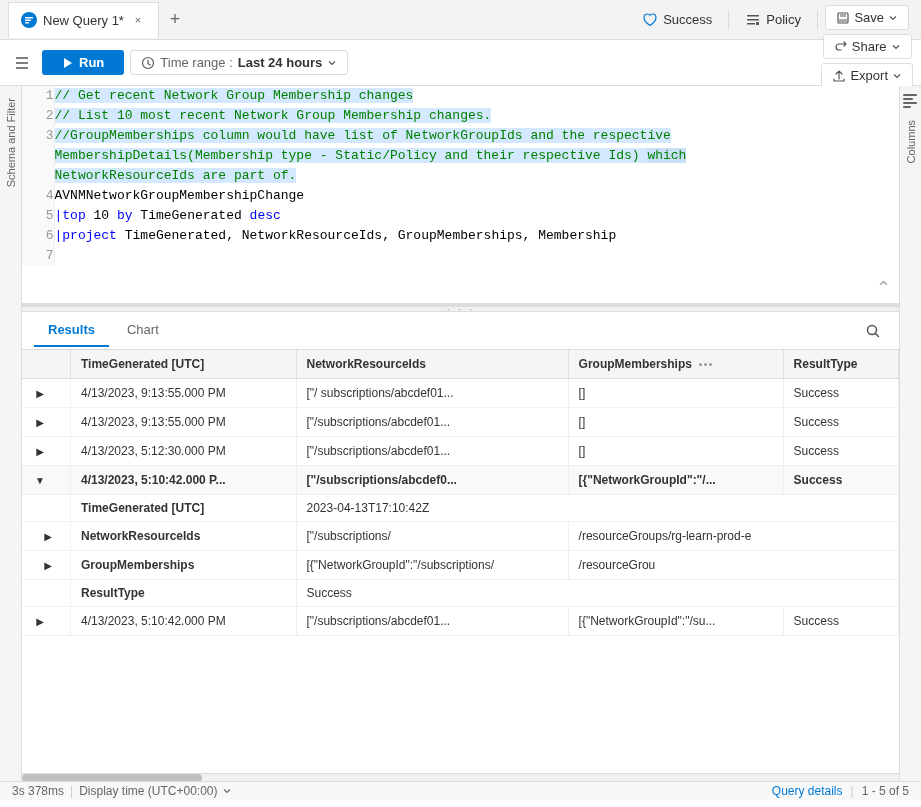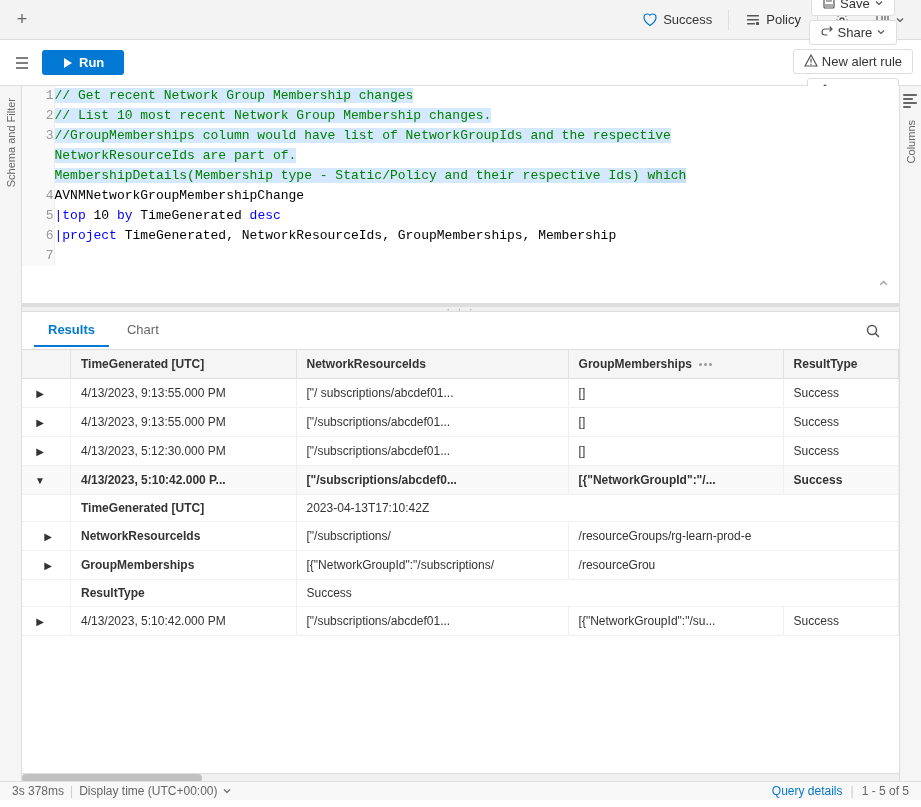--- a/index.html
+++ b/index.html
@@ -386,20 +386,31 @@
       text-decoration: none;
     }
 
     .time-label { color: #666; }
     .time-value { font-weight: 600; color: #333; }
   </style>
 </head>
 <body>
 
 <div class="tab-bar">
+  <div class="tab">
+    <div class="tab-icon">
+      <svg viewBox="0 0 10 10" fill="white">
+          <rect x="1" y="2" width="8" height="1.5" rx="0.5"></rect>
+          <rect x="1" y="4.5" width="6" height="1.5" rx="0.5"></rect>
+          <rect x="1" y="7" width="4" height="1.5" rx="0.5"></rect>
+        </svg>
+    </div>
+    <span>New Query 1*</span>
+    <span class="tab-close">×</span>
+  </div>
   <div class="tab-add">+</div>
   <div class="tab-spacer"></div>
   <div class="tab-actions">
     <button class="tab-action-btn">
       <svg width="16" height="16" viewBox="0 0 16 16" fill="none">
         <path d="M8 13.5C8 13.5 2 9.5 2 5.5C2 3.567 3.567 2 5.5 2C6.565 2 7.52 2.48 8 3.247C8.48 2.48 9.435 2 10.5 2C12.433 2 14 3.567 14 5.5C14 9.5 8 13.5 8 13.5Z" stroke="#0078d4" stroke-width="1.2" fill="none"></path>
       </svg>
       <span>Success</span>
     </button>
     <div class="tab-divider"></div>
@@ -437,20 +448,31 @@
     <svg width="16" height="16" viewBox="0 0 16 16">
       <path d="M2 3h12M2 8h12M2 13h12" stroke="#555" stroke-width="1.5"></path>
     </svg>
   </div>
   <button class="run-btn">
     <svg width="12" height="12" viewBox="0 0 12 12">
       <polygon points="2,1 10,6 2,11" fill="white"></polygon>
     </svg>
     <span>Run</span>
   </button>
+  <div class="time-range-btn">
+    <svg width="14" height="14" viewBox="0 0 14 14">
+      <circle cx="7" cy="7" r="5.5" stroke="#555" stroke-width="1.2" fill="none"></circle>
+      <path d="M7 4v3.5l2 1.5" stroke="#555" stroke-width="1.2" fill="none" stroke-linecap="round"></path>
+    </svg>
+    <span class="time-label">Time range : </span>
+    <span class="time-value">Last 24 hours</span>
+    <svg width="10" height="10" viewBox="0 0 10 10">
+      <path d="M2 3.5l3 3 3-3" stroke="#555" stroke-width="1.2" fill="none"></path>
+    </svg>
+  </div>
   <div class="toolbar-spacer"></div>
   <div class="toolbar-right">
     <div class="toolbar-btn">
       <svg width="14" height="14" viewBox="0 0 14 14">
         <rect x="2" y="2" width="10" height="10" rx="1" fill="none" stroke="#555" stroke-width="1.2"></rect>
         <rect x="4" y="2" width="6" height="4" fill="#aaa"></rect>
         <rect x="3" y="8" width="8" height="3" rx="0.5" fill="#aaa"></rect>
       </svg>
       <span>Save</span>
       <svg width="10" height="10" viewBox="0 0 10 10">
@@ -461,27 +483,20 @@
       <svg width="14" height="14" viewBox="0 0 14 14">
         <path d="M10 2l2 2-2 2M12 4H5a3 3 0 000 6h2" stroke="#555" stroke-width="1.2" fill="none" stroke-linecap="round"></path>
       </svg>
       <span>Share</span>
       <svg width="10" height="10" viewBox="0 0 10 10">
         <path d="M2 3.5l3 3 3-3" stroke="#555" stroke-width="1.2" fill="none"></path>
       </svg>
     </div>
     <div class="toolbar-btn">
       <svg width="14" height="14" viewBox="0 0 14 14">
-        <path d="M7 1l6 11H1L7 1z" fill="none" stroke="#555" stroke-width="1.2"></path>
-        <path d="M7 5v3M7 10v0.5" stroke="#555" stroke-width="1.2" stroke-linecap="round"></path>
-      </svg>
-      <span>New alert rule</span>
-    </div>
-    <div class="toolbar-btn">
-      <svg width="14" height="14" viewBox="0 0 14 14">
         <path d="M2 10v2h10v-2M7 2v8M4 5l3-3 3 3" stroke="#555" stroke-width="1.2" fill="none" stroke-linecap="round"></path>
       </svg>
       <span>Export</span>
       <svg width="10" height="10" viewBox="0 0 10 10">
         <path d="M2 3.5l3 3 3-3" stroke="#555" stroke-width="1.2" fill="none"></path>
       </svg>
     </div>
     <div class="more-btn">···</div>
   </div>
 </div>
@@ -504,25 +519,25 @@
           <tr>
             <td class="line-num">2</td>
             <td class="line-code"><span class="c-comment c-highlight">// List 10 most recent Network Group Membership changes.</span></td>
           </tr>
           <tr>
             <td class="line-num">3</td>
             <td class="line-code"><span class="c-comment c-highlight">//GroupMemberships column would have list of NetworkGroupIds and the respective</span></td>
           </tr>
           <tr>
             <td class="line-num"></td>
+            <td class="line-code"><span class="c-comment c-highlight">MembershipDetails(Membership type - Static/Policy and their respective Ids) <span style="background:#c8dff5">which</span></span></td>
+          </tr>
+          <tr>
+            <td class="line-num"></td>
             <td class="line-code"><span class="c-comment c-highlight">NetworkResourceIds are part of.</span></td>
-          </tr>
-          <tr>
-            <td class="line-num"></td>
-            <td class="line-code"><span class="c-comment c-highlight">MembershipDetails(Membership type - Static/Policy and their respective Ids) <span style="background:#c8dff5">which</span></span></td>
           </tr>
           <tr>
             <td class="line-num">4</td>
             <td class="line-code"><span class="c-ident">AVNMNetworkGroupMembershipChange</span></td>
           </tr>
           <tr>
             <td class="line-num">5</td>
             <td class="line-code"><span class="c-pipe">|<span class="c-keyword">top</span></span><span class="c-ident"> 10 </span><span class="c-keyword">by</span><span class="c-ident"> TimeGenerated </span><span class="c-keyword">desc</span></td>
           </tr>
           <tr>

